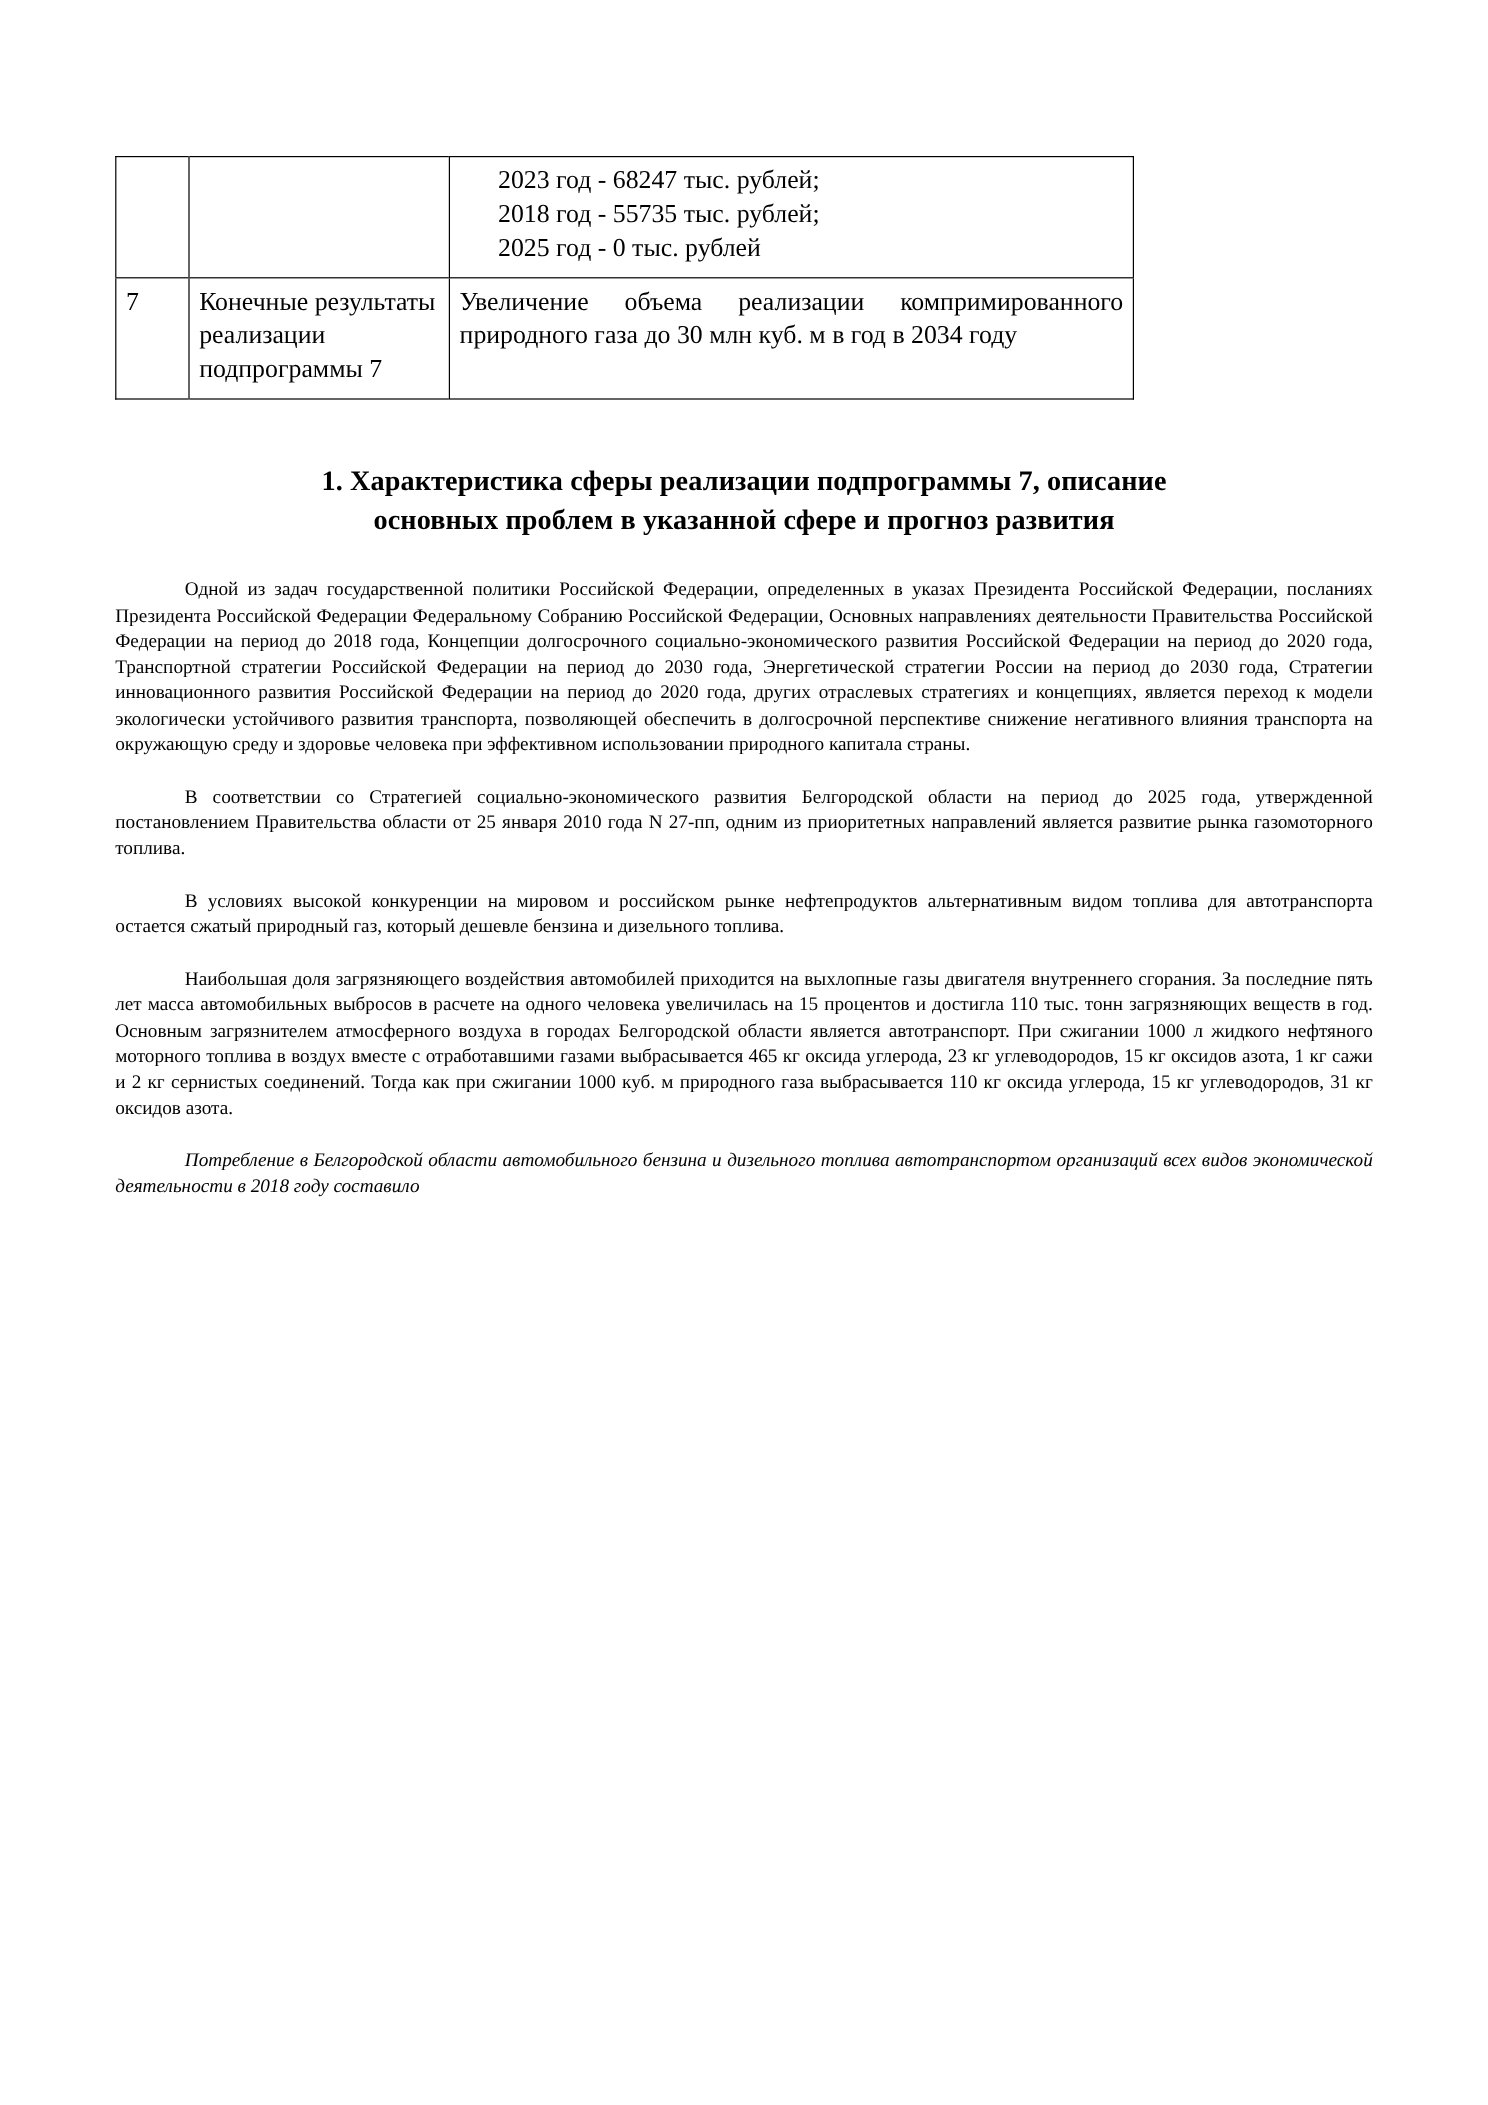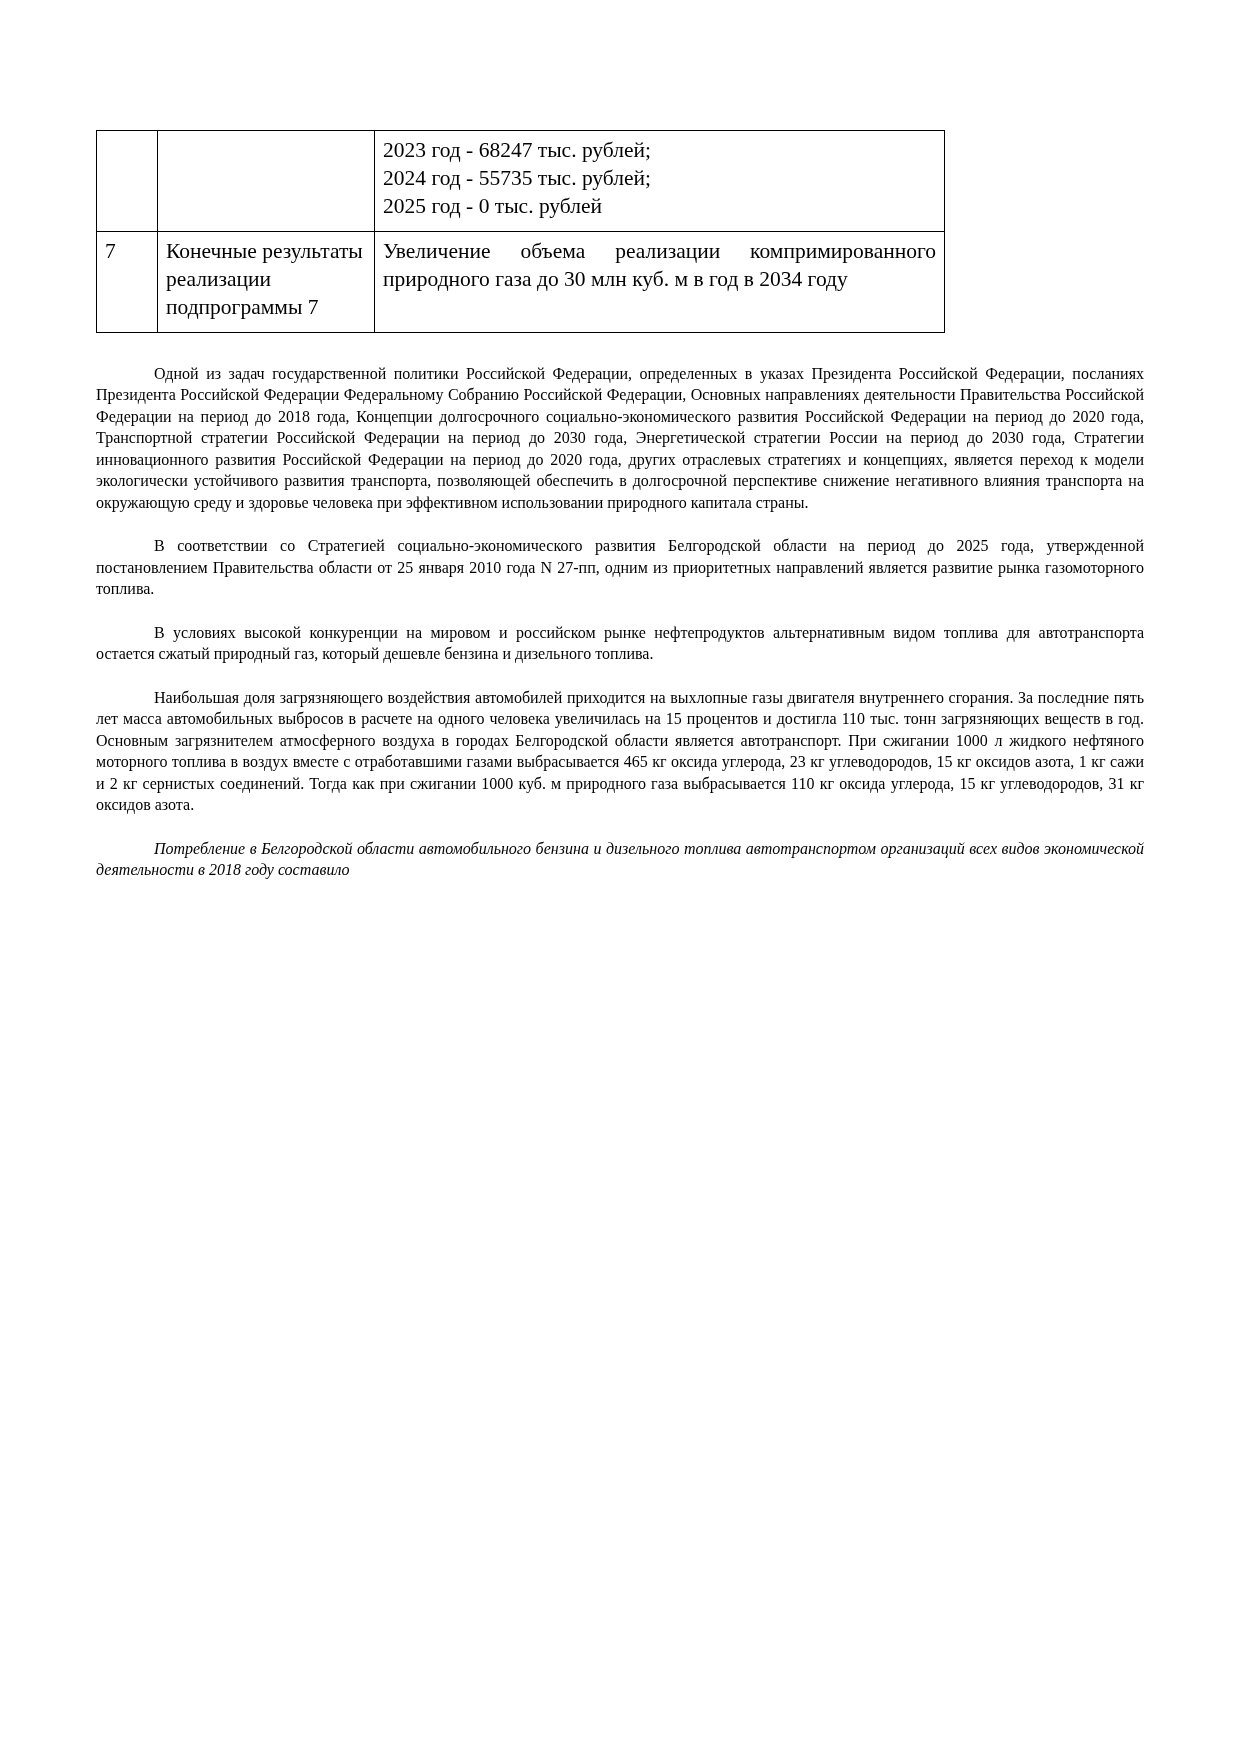--- a/index.html
+++ b/index.html
@@ -43,21 +43,21 @@
   .vline-l { border-left: 1.4px solid #000 !important; }
   .row-sep td { border-top: 1.4px solid #000 !important; }
 
   td.cell-note {
     padding-top: 8px;
     padding-bottom: 10px;
     text-align: justify;
     text-justify: inter-word;
   }
   .cell-value { text-align: justify; text-justify: inter-word; }
-  .val-line { display: block; }
+  .val-line { display: block; margin-left: 32px; }
 
   
   h1.section-title {
     font-size: 23.5px;
     font-weight: bold;
     text-align: center;
     margin: 52px 0 0 0;
     line-height: 1.42;
     letter-spacing: 0.1px;
   }
@@ -81,32 +81,36 @@
 
 <div class="page">
 
   <table class="doc-table">
     <tbody>
       <tr>
         <td class="col-num"></td>
         <td class="col-label vline-l"></td>
         <td class="col-value cell-value vline-l">
           <span class="val-line">2023 год - 68247 тыс. рублей;</span>
-          <span class="val-line">2024 год - 55735 тыс. рублей;</span>
+          <span class="val-line">2018 год - 55735 тыс. рублей;</span>
           <span class="val-line">2025 год - 0 тыс. рублей</span>
         </td>
       </tr>
       <tr class="row-sep">
         <td class="col-num">7</td>
         <td class="col-label vline-l">Конечные результаты реализации подпрограммы 7</td>
         <td class="col-value cell-value vline-l">Увеличение объема реализации компримированного природного газа до 30 млн куб. м в год в 2034 году</td>
       </tr>
     </tbody>
   </table>
 
+  <h1 class="section-title">
+    <span class="ln">1. Характеристика сферы реализации подпрограммы 7, описание</span>
+    <span class="ln">основных проблем в указанной сфере и прогноз развития</span>
+  </h1>
 
   <div class="body-text">
     <p class="para">Одной из задач государственной политики Российской Федерации, определенных в указах Президента Российской Федерации, посланиях Президента Российской Федерации Федеральному Собранию Российской Федерации, Основных направлениях деятельности Правительства Российской Федерации на период до 2018 года, Концепции долгосрочного социально-экономического развития Российской Федерации на период до 2020 года, Транспортной стратегии Российской Федерации на период до 2030 года, Энергетической стратегии России на период до 2030 года, Стратегии инновационного развития Российской Федерации на период до 2020 года, других отраслевых стратегиях и концепциях, является переход к модели экологически устойчивого развития транспорта, позволяющей обеспечить в долгосрочной перспективе снижение негативного влияния транспорта на окружающую среду и здоровье человека при эффективном использовании природного капитала страны.</p>
     <p class="para">В соответствии со Стратегией социально-экономического развития Белгородской области на период до 2025 года, утвержденной постановлением Правительства области от 25 января 2010 года N 27-пп, одним из приоритетных направлений является развитие рынка газомоторного топлива.</p>
     <p class="para">В условиях высокой конкуренции на мировом и российском рынке нефтепродуктов альтернативным видом топлива для автотранспорта остается сжатый природный газ, который дешевле бензина и дизельного топлива.</p>
     <p class="para">Наибольшая доля загрязняющего воздействия автомобилей приходится на выхлопные газы двигателя внутреннего сгорания. За последние пять лет масса автомобильных выбросов в расчете на одного человека увеличилась на 15 процентов и достигла 110 тыс. тонн загрязняющих веществ в год. Основным загрязнителем атмосферного воздуха в городах Белгородской области является автотранспорт. При сжигании 1000 л жидкого нефтяного моторного топлива в воздух вместе с отработавшими газами выбрасывается 465 кг оксида углерода, 23 кг углеводородов, 15 кг оксидов азота, 1 кг сажи и 2 кг сернистых соединений. Тогда как при сжигании 1000 куб. м природного газа выбрасывается 110 кг оксида углерода, 15 кг углеводородов, 31 кг оксидов азота.</p>
     <p class="para">Потребление в Белгородской области автомобильного бензина и дизельного топлива автотранспортом организаций всех видов экономической деятельности в 2018 году составило</p>
   </div>
 
 </div>

